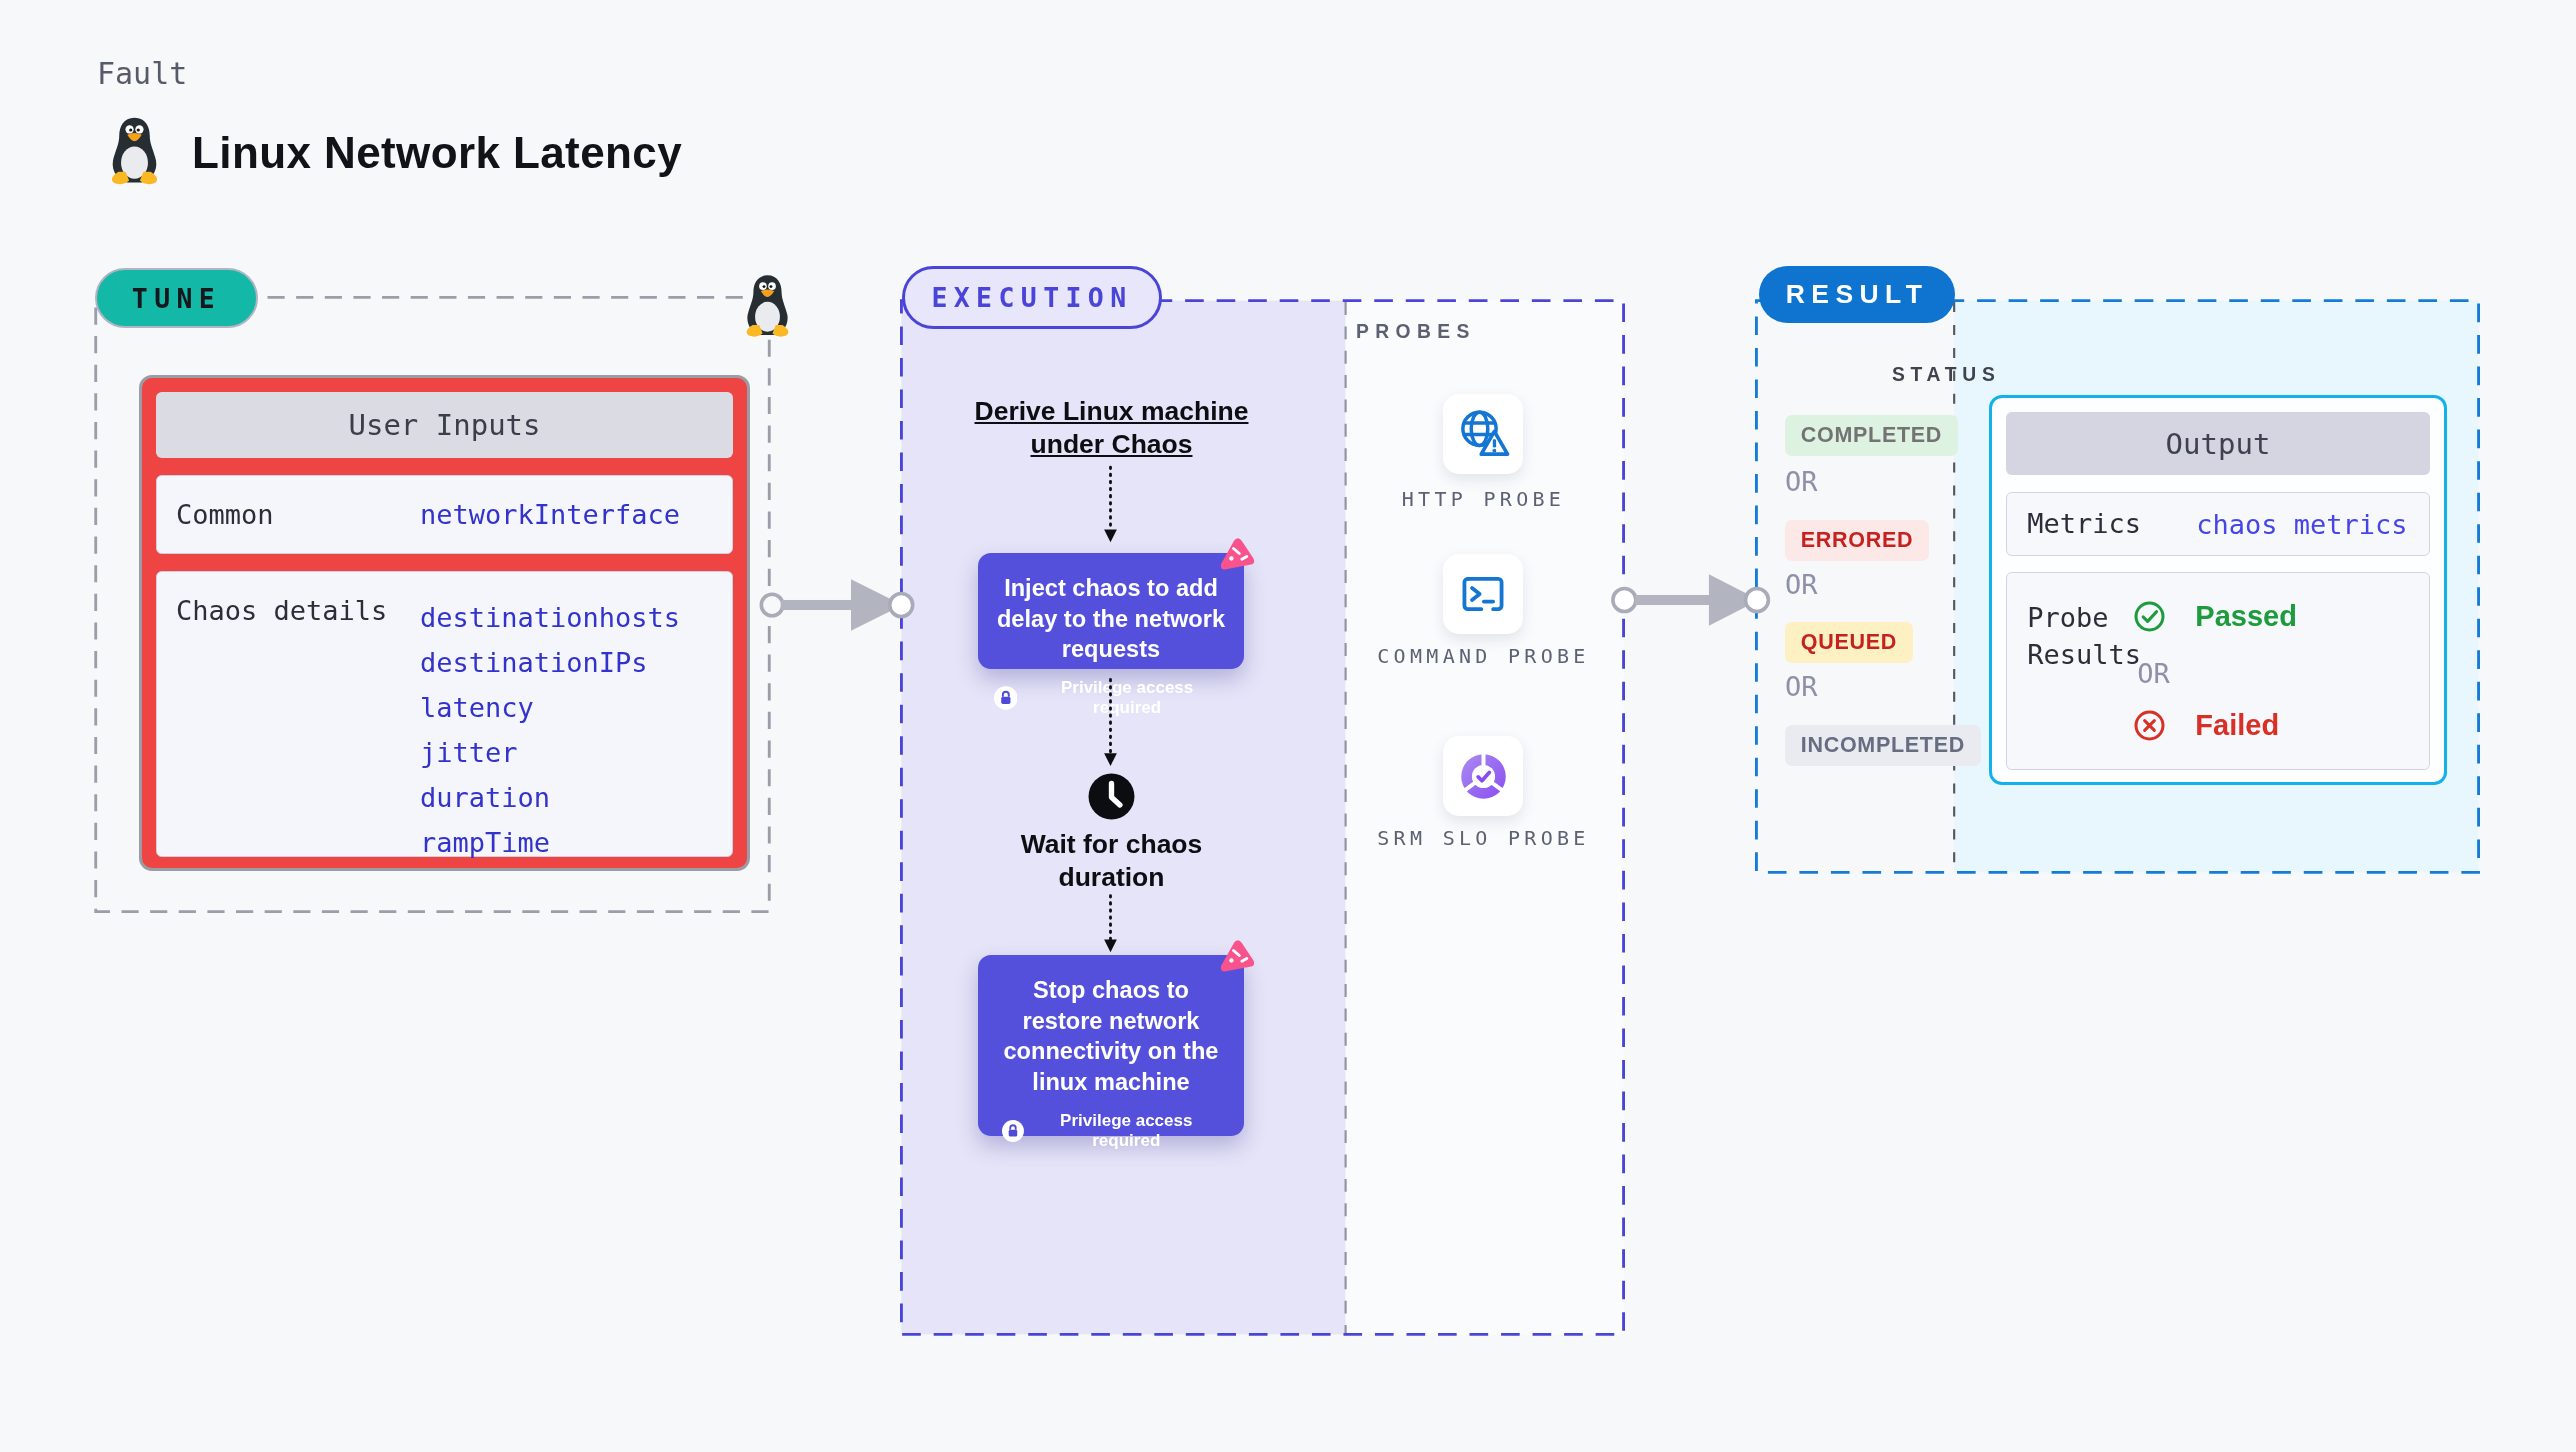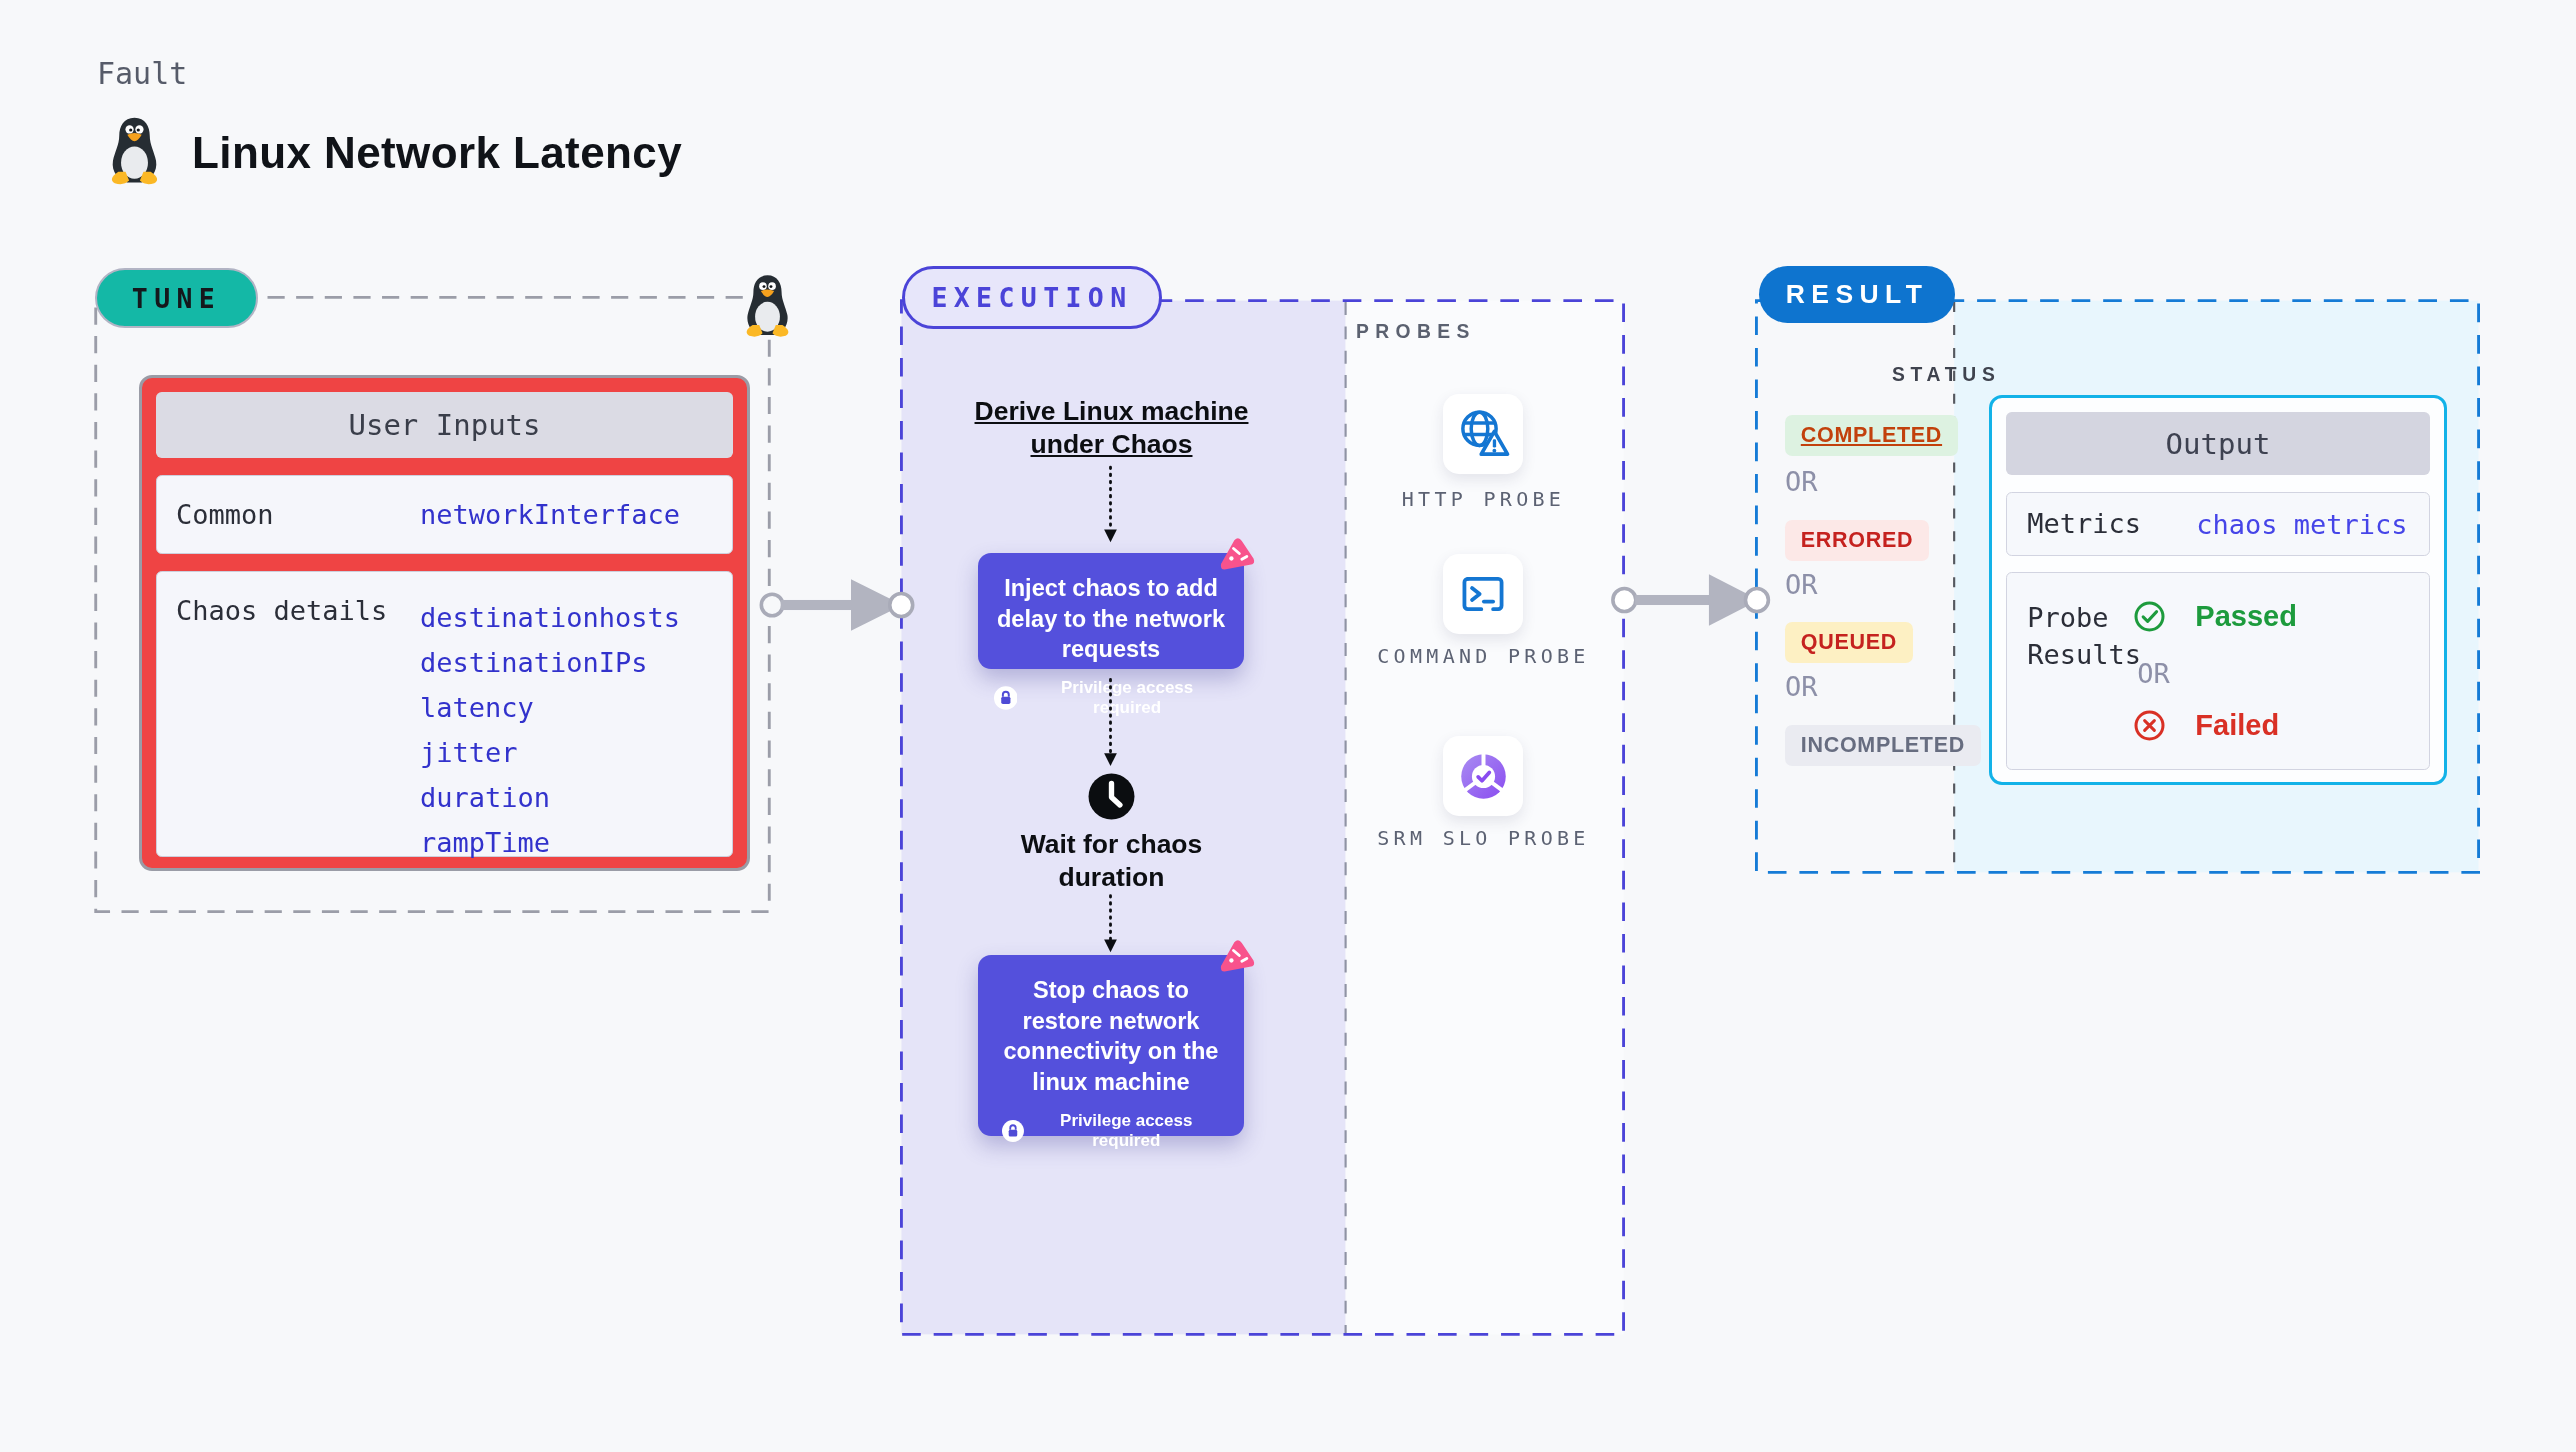--- a/index.html
+++ b/index.html
@@ -49,21 +49,21 @@
   .probes-header{font-size:19.3px;font-weight:bold;letter-spacing:6.4px;color:#5b6170;}
   .probe-card{position:absolute;width:80px;height:80px;background:#ffffff;border-radius:15.8px;
               box-shadow:0 5.7px 14.3px rgba(40,40,80,.10);display:flex;align-items:center;justify-content:center;}
   .probe-label{position:absolute;width:229px;text-align:center;font-family:"DejaVu Sans Mono",monospace;
                font-size:20px;letter-spacing:4.3px;color:#5c6273;line-height:1.3;}
 
   
   .status-header{font-size:19.3px;font-weight:bold;letter-spacing:5.7px;color:#3f434e;}
   .badge{position:absolute;display:inline-block;padding:7.9px 15.8px;border-radius:7.2px;
          font-size:21.5px;font-weight:800;letter-spacing:0.7px;}
-  .badge-completed{background:#ddf2e1;color:#c2410c;text-decoration:underline;}
+  .badge-completed{background:#ddf2e1;color:#737373;}
   .badge-errored{background:#fce8e7;color:#c5221f;}
   .badge-queued{background:#fdf0c3;color:#c5221f;}
   .badge-incompleted{background:#eaebf1;color:#676d80;}
   .or-label{position:absolute;font-family:"DejaVu Sans Mono",monospace;font-size:27px;color:#8d90a8;}
 
   .output-card{left:1989px;top:395px;width:458px;height:390px;background:#fdfeff;border:3.6px solid #12b2e8;
                border-radius:13px;box-sizing:border-box;padding:14.3px;}
   .out-header{height:63px;background:#d4d5e0;border-radius:5.7px;display:flex;align-items:center;justify-content:center;
               font-family:"DejaVu Sans Mono",monospace;font-size:29px;color:#3d4150;margin-bottom:17px;}
   .out-row{background:#f6f8fc;border:1.4px solid #d2d4e1;border-radius:5.7px;box-sizing:border-box;position:relative;margin-bottom:15.8px;}

